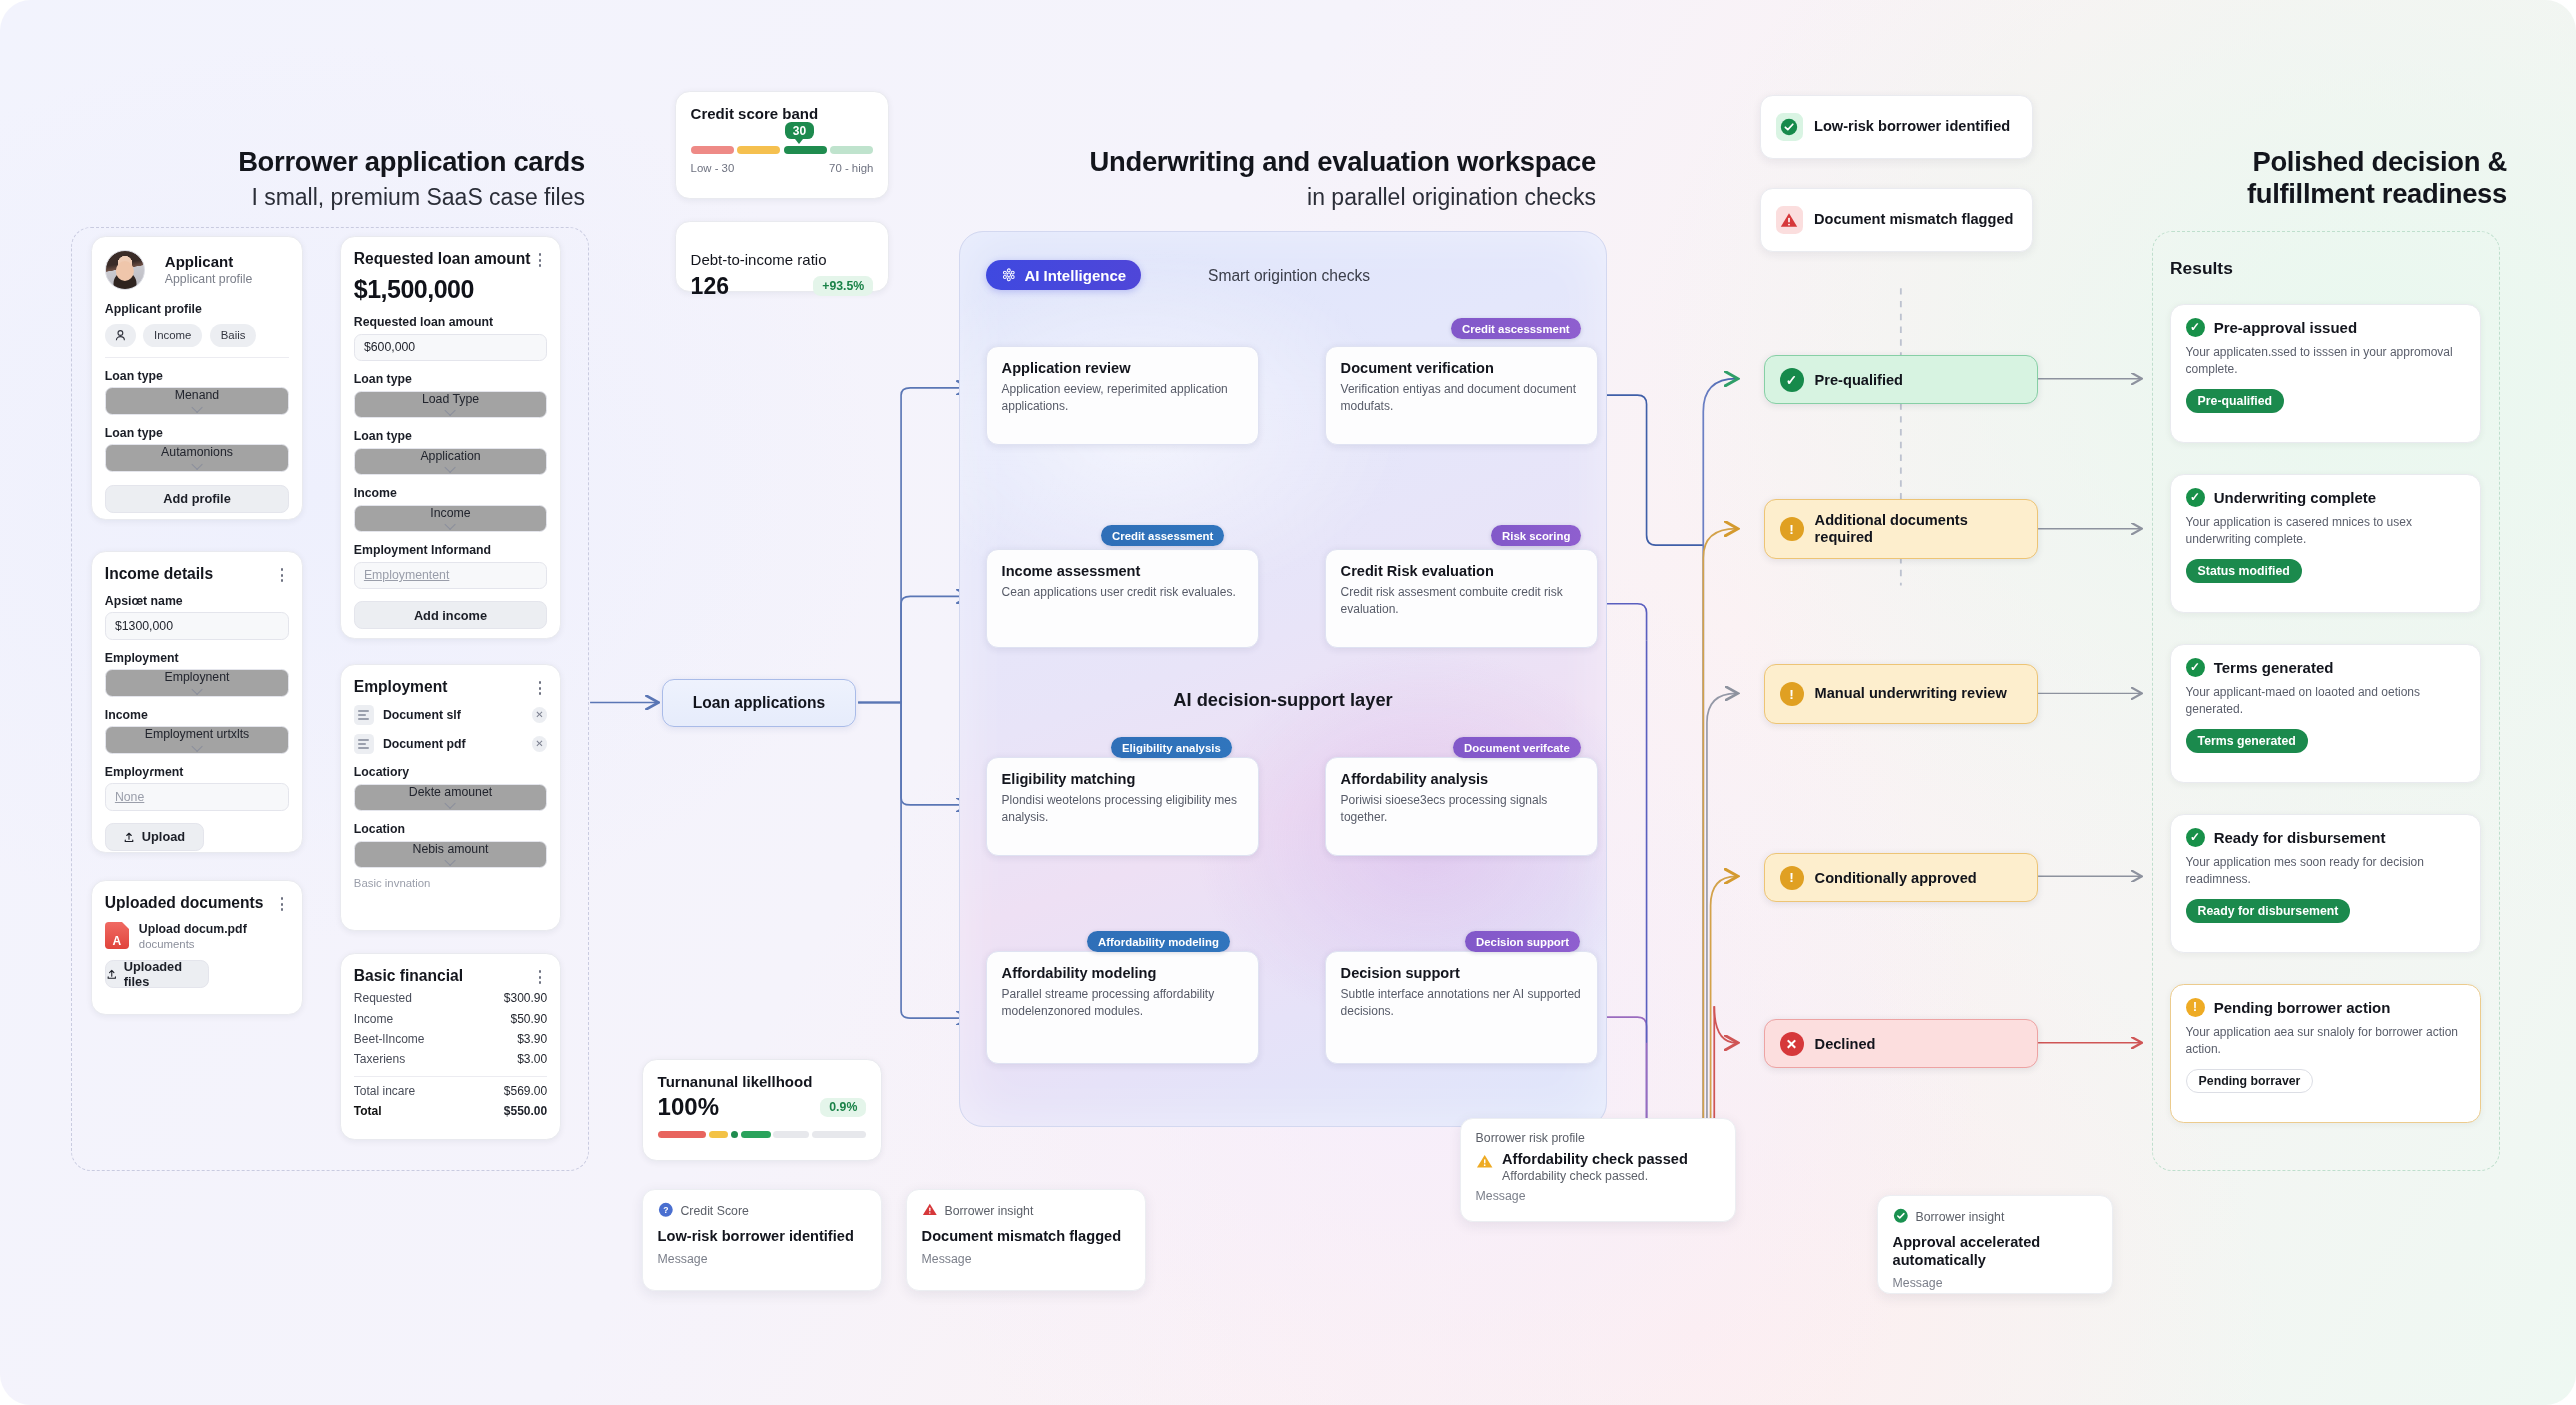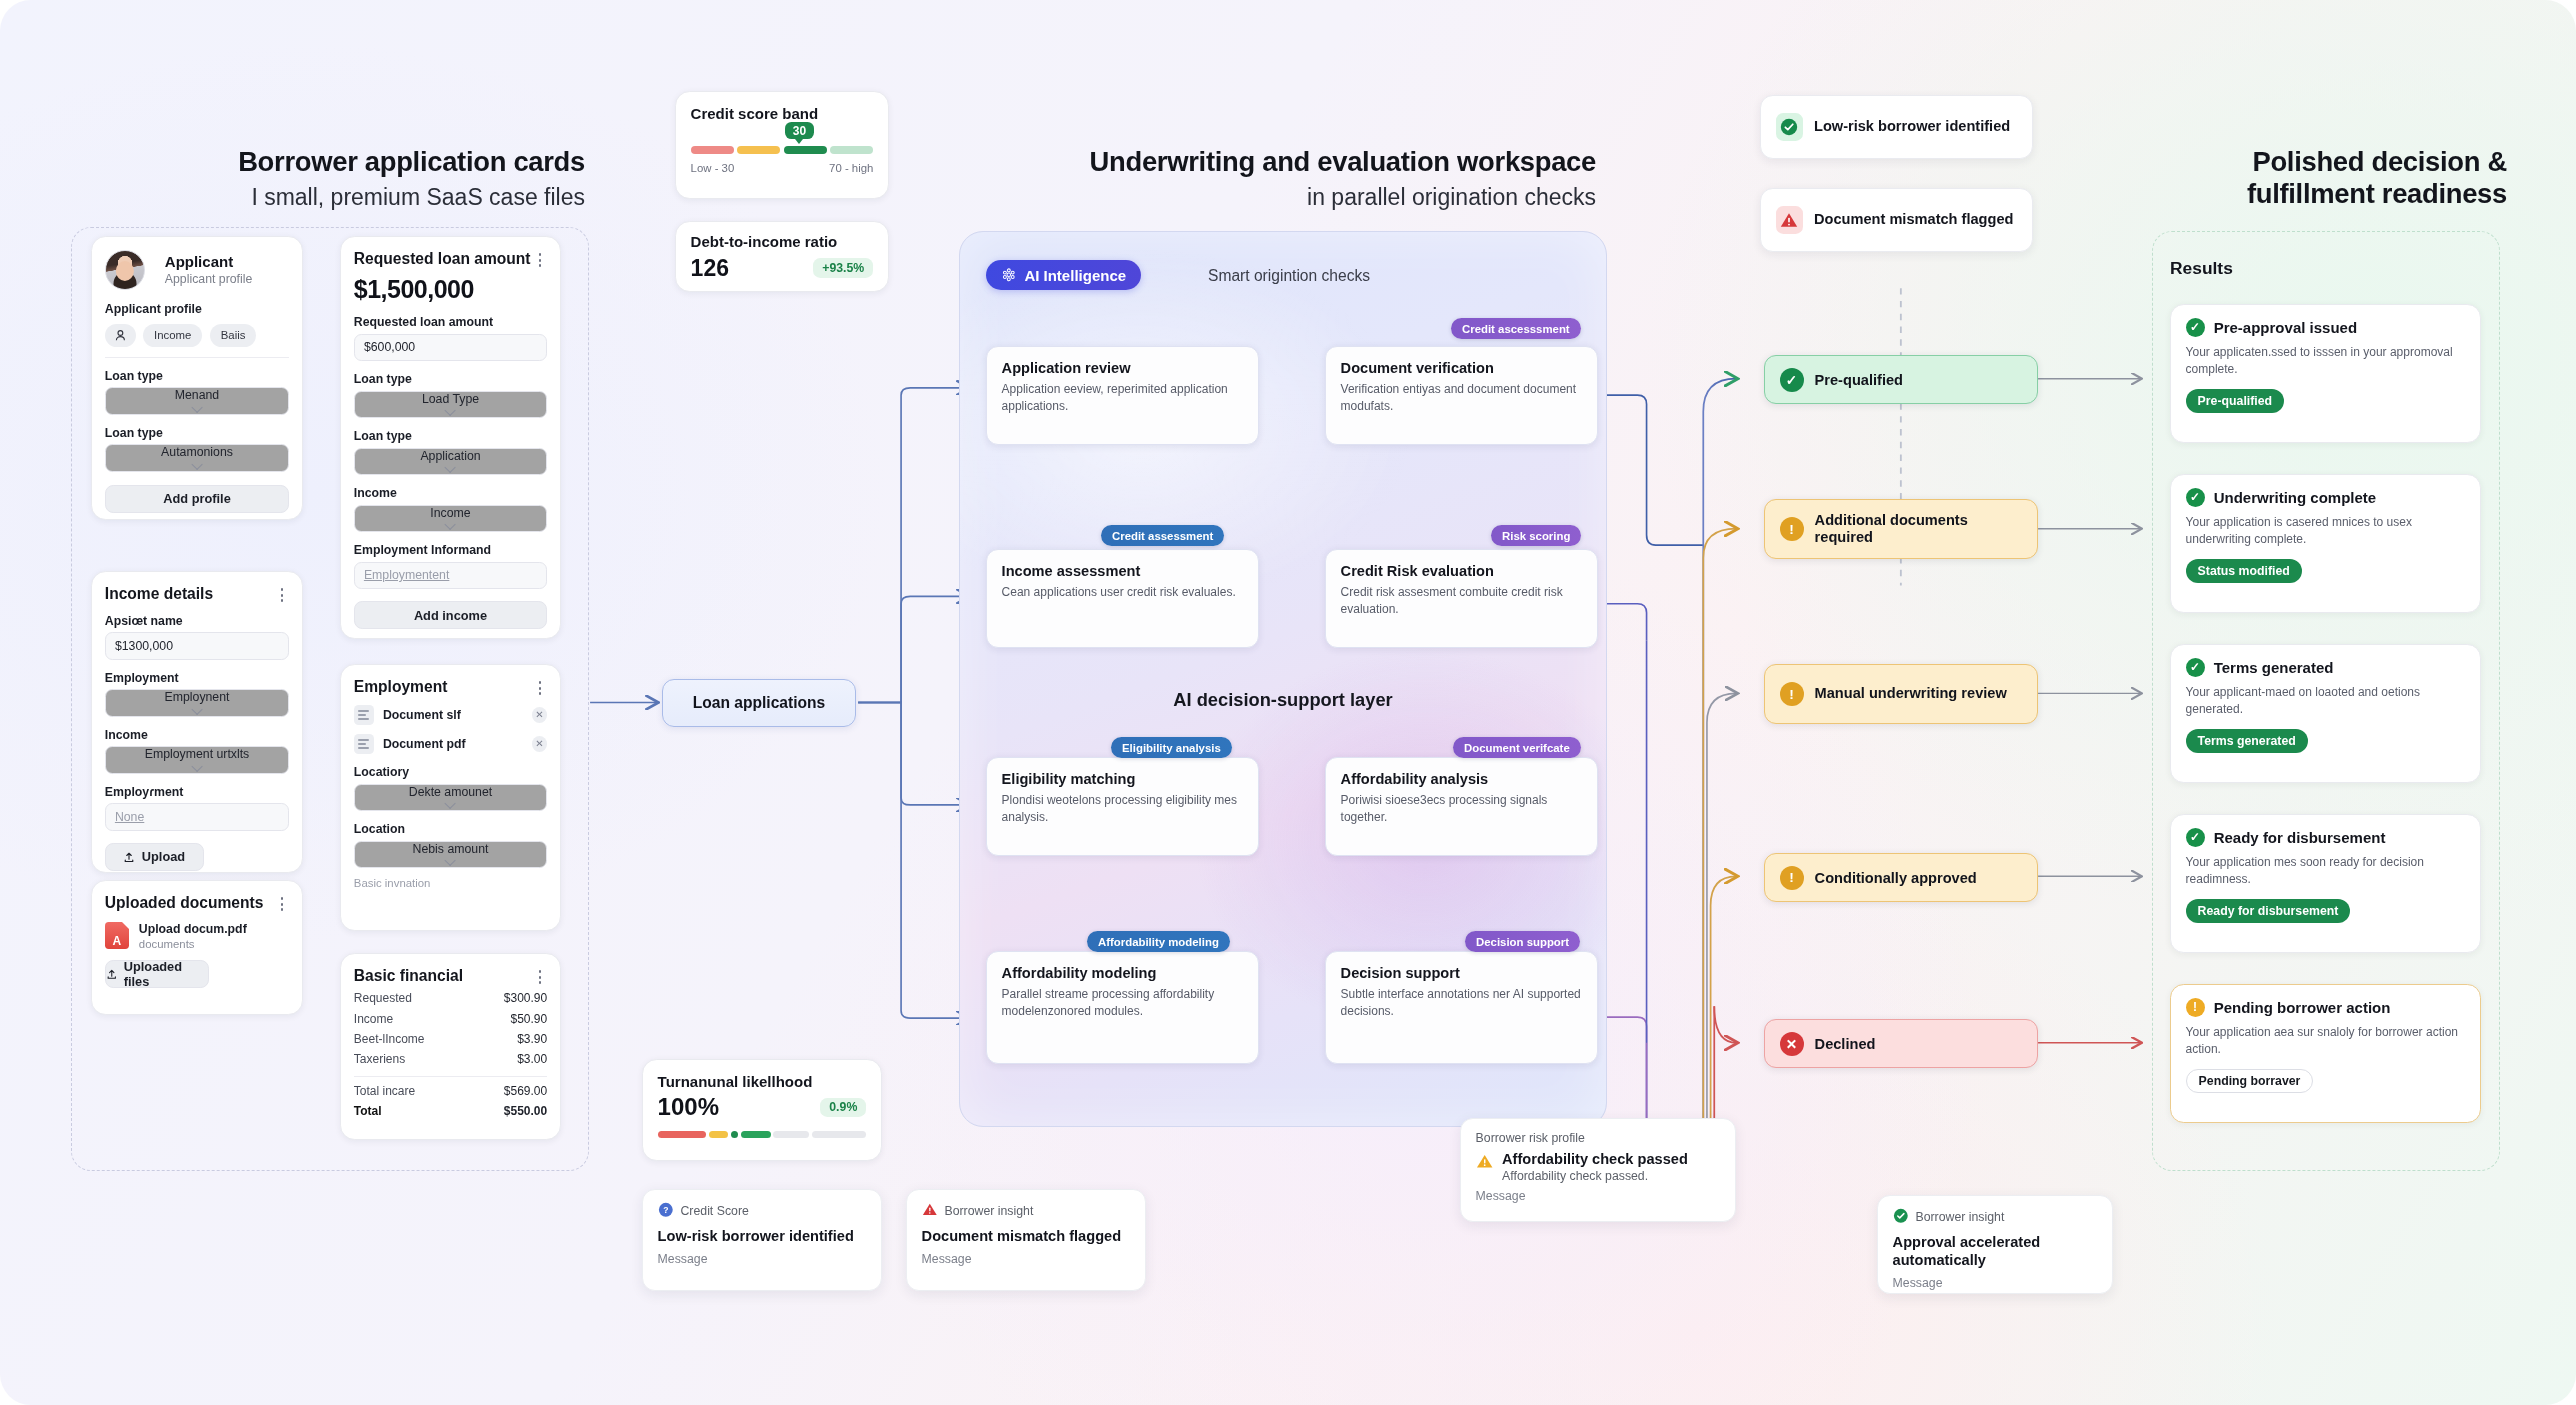--- a/index.html
+++ b/index.html
@@ -340,21 +340,21 @@
       <span class="chev"></span>
     </div>
     <div class="flabel">Loan type</div>
     <div class="fselect">
       <span>Autamonions</span>
       <span class="chev"></span>
     </div>
     <div class="fbtn" style="margin-top:12.8px;">Add profile</div>
   </div>
 
-  <div class="card" style="left:91px; top:571px; width:212px; height:302px; padding:12.8px;">
+  <div class="card" style="left:91px; top:551px; width:212px; height:302px; padding:12.8px;">
     <div class="card-h">
       <span>Income details</span>
       <span class="kebab">
           <i></i>
           <i></i>
           <i></i>
         </span>
     </div>
     <div class="flabel">Apsiœt name</div>
     <div class="finput">$1300,000</div>
@@ -523,21 +523,21 @@
           <span style="background:#bfe3cd"></span>
       </div>
     </div>
     <div class="band-labels">
       <span>Low - 30</span>
       <span>70 - high</span>
     </div>
   </div>
 
   <div class="card" style="left:675px; top:221px; width:214px; height:71px; padding:11px 14.6px;">
-    <div style="font-size:15px; font-weight:700; color:#13151d;">Debt-to-income ratio</div>
+    <div style="font-size:15px; font-weight:400; color:#13151d;margin-top:18px;">Debt-to-income ratio</div>
     <div style="display:flex; align-items:center; justify-content:space-between; margin-top:4.6px;">
       <span style="font-size:23px; font-weight:700; color:#101219;">126</span>
       <span class="pct-pill">+93.5%</span>
     </div>
   </div>
 
   <div class="card" style="left:642px; top:1059px; width:240px; height:102px; padding:12.8px 14.6px;">
     <div style="font-size:15px; font-weight:700; color:#13151d;">Turnanunal likellhood</div>
     <div style="display:flex; align-items:center; justify-content:space-between; margin-top:3.7px;">
       <span style="font-size:24px; font-weight:700; color:#101219;">100%</span>

